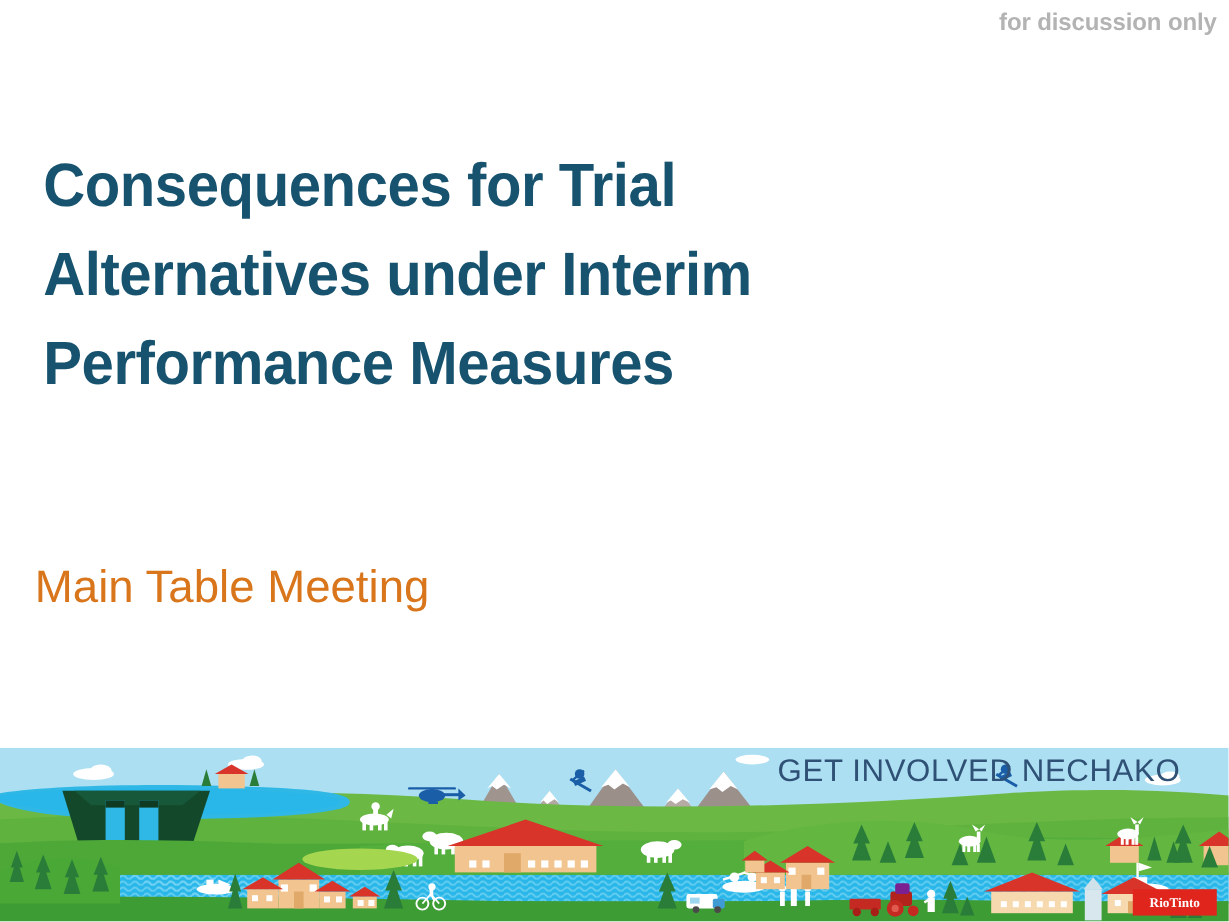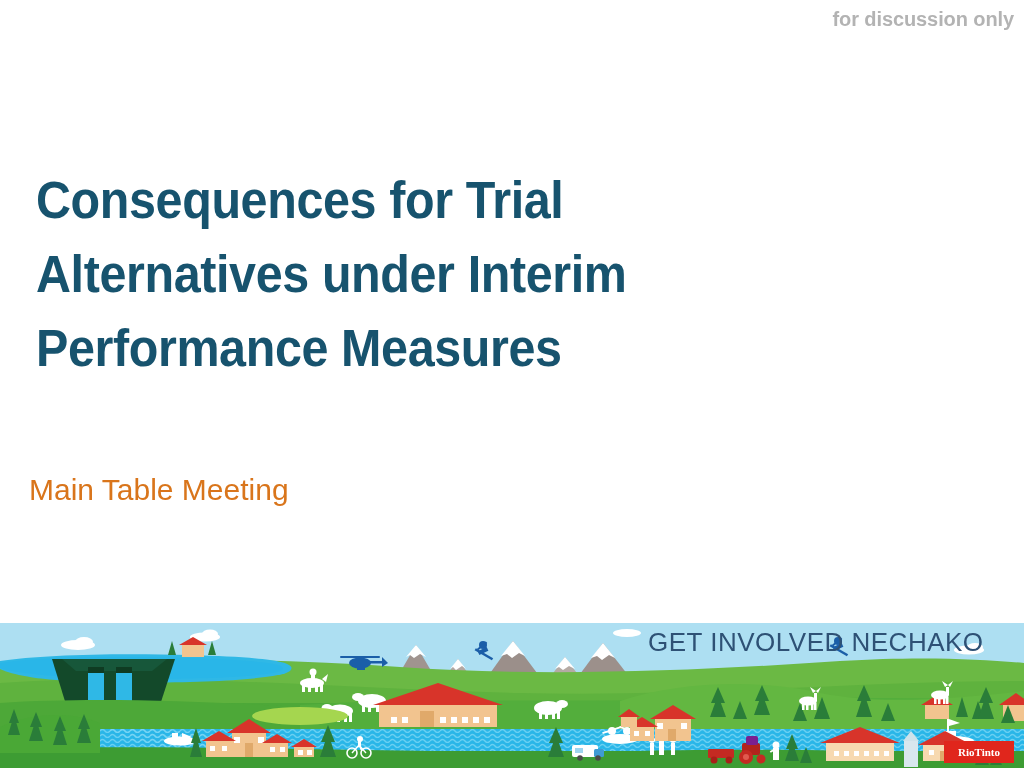--- a/index.html
+++ b/index.html
@@ -34,21 +34,20 @@
     letter-spacing: -0.1px;
     white-space: nowrap;
   }
 
   
   .title-block {
     position: absolute;
     left: 36px;
     top: 118px;
     width: 730px;
-    margin-top: 46px;
   }
   .title-line {
     font-family: "Liberation Sans Narrow", "Liberation Sans", sans-serif;
     font-size: 51px;
     font-weight: bold;
     color: #17536e;
     line-height: 74px;
     letter-spacing: -0.4px;
     white-space: nowrap;
     transform: scaleX(0.95);
@@ -56,21 +55,21 @@
   }
 
   
   .subtitle-block {
     position: absolute;
     left: 29px;
     top: 458px;
   }
   .subtitle-line {
     font-family: "Liberation Sans", sans-serif;
-    font-size: 30px;
+    font-size: 38px;
     font-weight: normal;
     color: #d9751b;
     line-height: 64px;
     letter-spacing: 0px;
     white-space: nowrap;
     text-align: right;
   }
 
   
   #banner {

